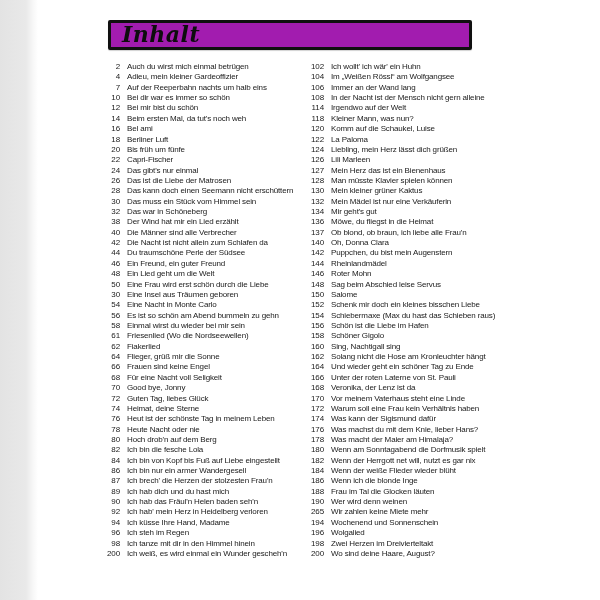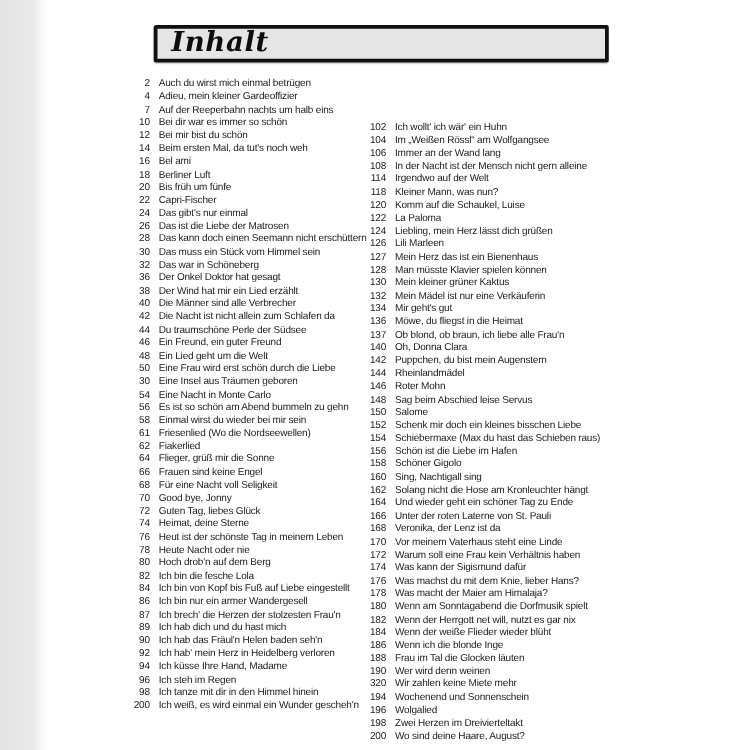--- a/index.html
+++ b/index.html
@@ -17,47 +17,47 @@
   .scan-edge {
     position: absolute;
     left: 0;
     top: 0;
     width: 38px;
     height: 600px;
     background: linear-gradient(to right, #e3e3e3 0px, #e9e9e9 26px, #f7f7f7 33px, #ffffff 38px);
   }
   .title-box {
     position: absolute;
-    left: 123px;
+    left: 108px;
     top: 20px;
     width: 358px;
     height: 24px;
     border: 3px solid #101010;
     border-radius: 2px;
-    background: #e5e5e5;
+    background: #a21caf;
     box-shadow: 0 1px 1px rgba(0,0,0,0.18);
     display: flex;
   }
   .title-box .title-text {
     font-family: "DejaVu Serif", "Liberation Serif", serif;
     font-weight: bold;
     font-style: italic;
     font-size: 22px;
     line-height: 22px;
     letter-spacing: 0.5px;
     color: #0d0d0d;
     padding-left: 11px;
     padding-bottom: 2px;
   }
   .toc-col {
     position: absolute;
     top: 62px;
   }
   .toc-col-left  { left: 96px;  }
-  .toc-col-right { left: 285px; margin-top: 35px; }
+  .toc-col-right { left: 300px; }
   .row {
     display: flex;
     height: 10.36px;
     align-items: baseline;
   }
   .num {
     flex: 0 0 24px;
     width: 24px;
     text-align: right;
     font-size: 8px;
@@ -138,24 +138,20 @@
     </div>
     <div class="row">
       <span class="num">30</span>
       <span class="song">Das muss ein Stück vom Himmel sein</span>
     </div>
     <div class="row">
       <span class="num">32</span>
       <span class="song">Das war in Schöneberg</span>
     </div>
     <div class="row">
-      <span class="num">36</span>
-      <span class="song">Der Onkel Doktor hat gesagt</span>
-    </div>
-    <div class="row">
       <span class="num">38</span>
       <span class="song">Der Wind hat mir ein Lied erzählt</span>
     </div>
     <div class="row">
       <span class="num">40</span>
       <span class="song">Die Männer sind alle Verbrecher</span>
     </div>
     <div class="row">
       <span class="num">42</span>
       <span class="song">Die Nacht ist nicht allein zum Schlafen da</span>
@@ -448,21 +444,21 @@
     </div>
     <div class="row">
       <span class="num">188</span>
       <span class="song">Frau im Tal die Glocken läuten</span>
     </div>
     <div class="row">
       <span class="num">190</span>
       <span class="song">Wer wird denn weinen</span>
     </div>
     <div class="row">
-      <span class="num">320</span>
+      <span class="num">265</span>
       <span class="song">Wir zahlen keine Miete mehr</span>
     </div>
     <div class="row">
       <span class="num">194</span>
       <span class="song">Wochenend und Sonnenschein</span>
     </div>
     <div class="row">
       <span class="num">196</span>
       <span class="song">Wolgalied</span>
     </div>

